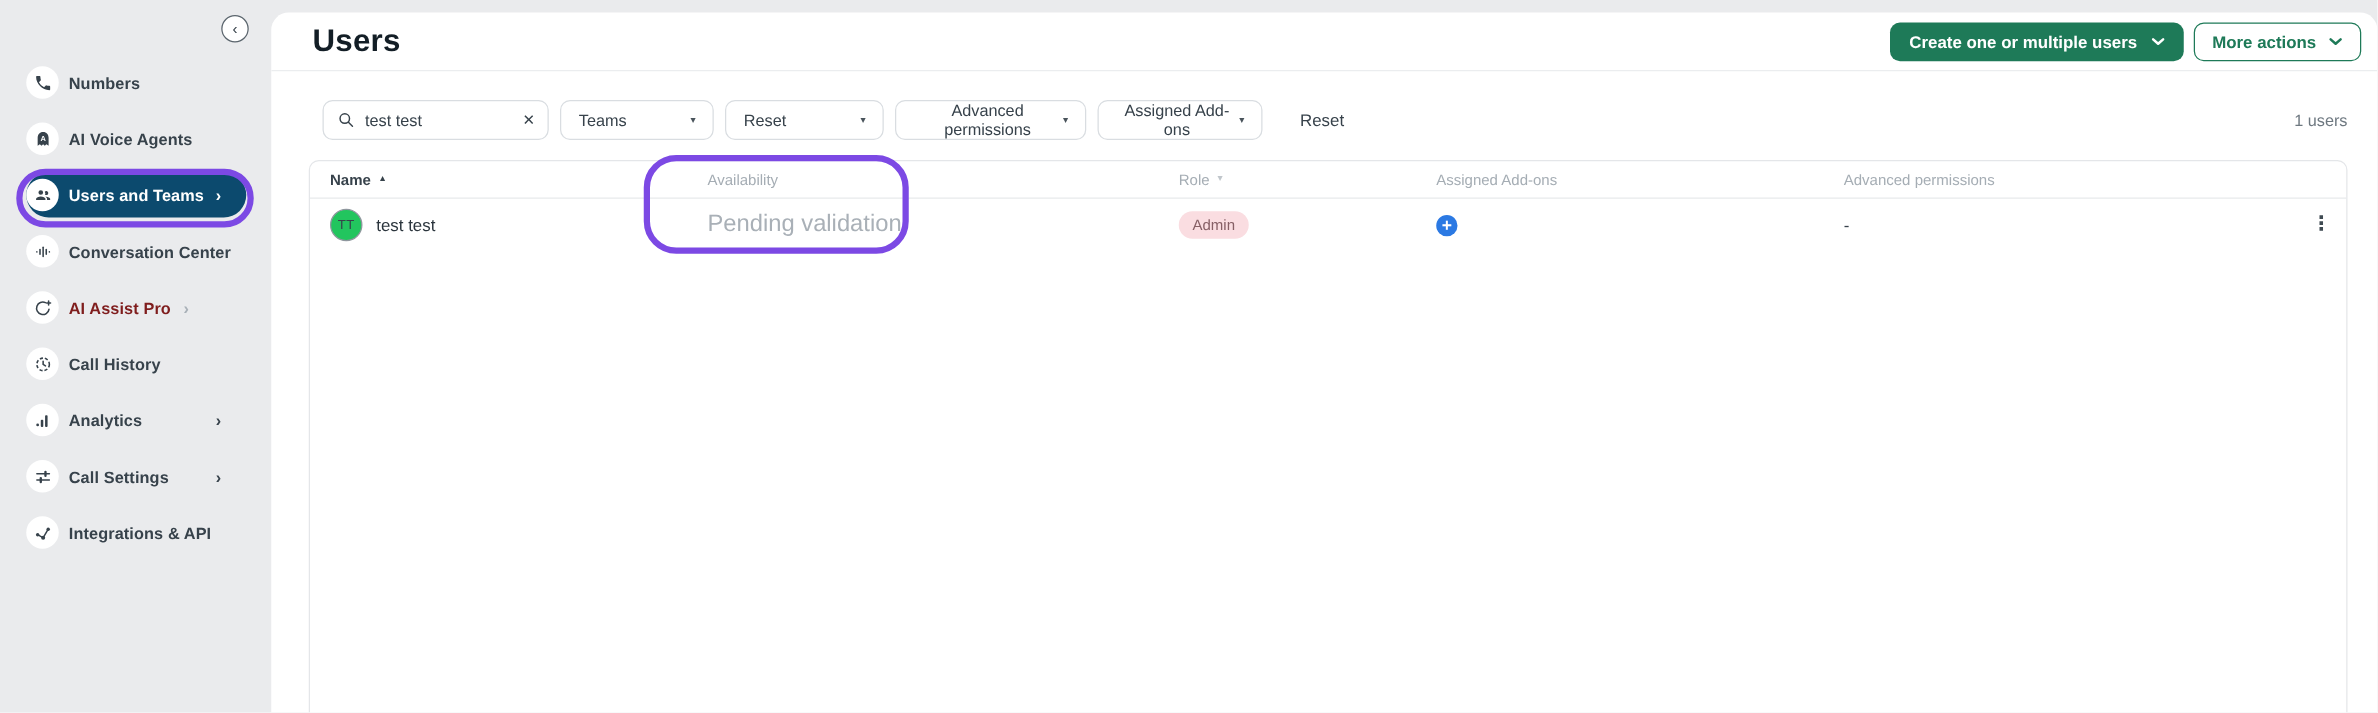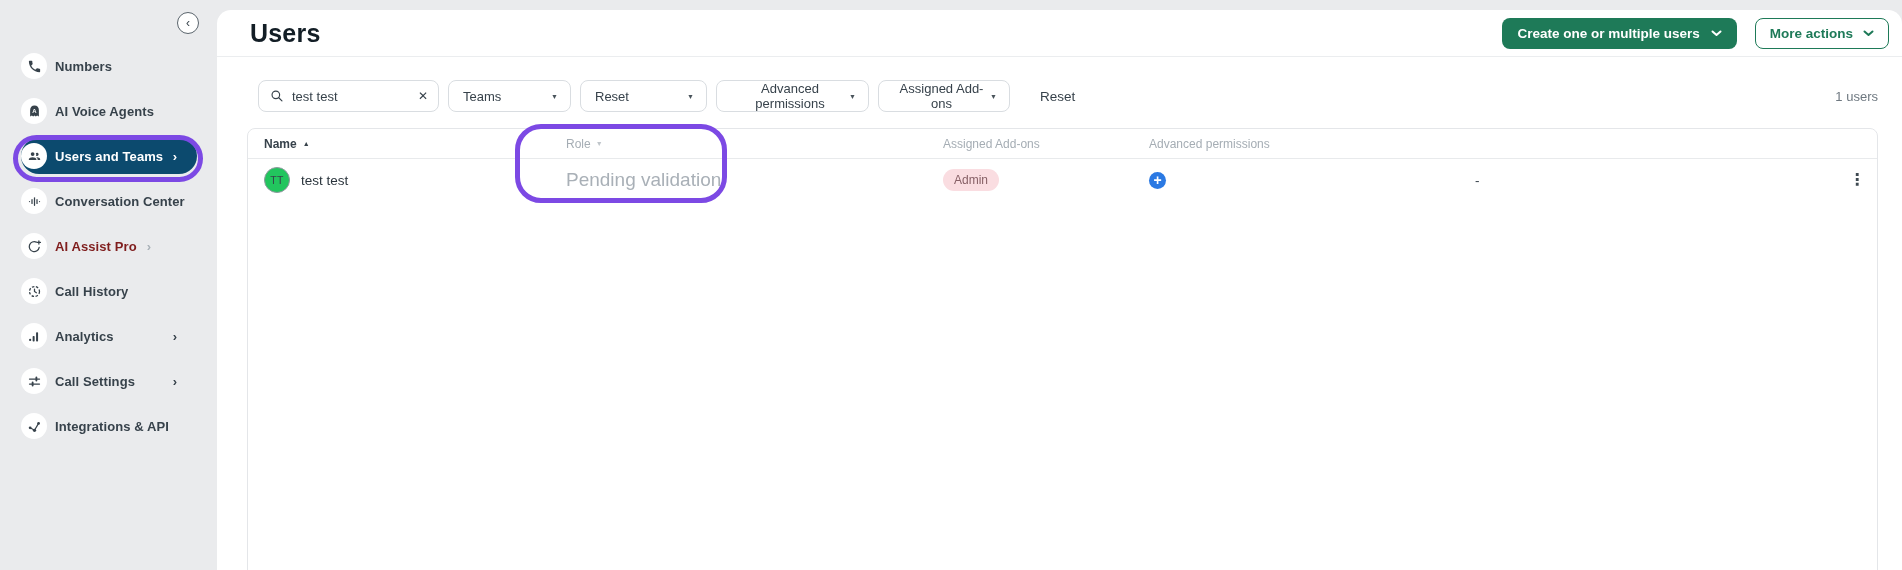--- a/index.html
+++ b/index.html
@@ -34,21 +34,21 @@
   
   .card {
     position:absolute; left:217px; top:10px; right:0; bottom:0; background:#fff;
     border-radius:14px 14px 0 0; overflow:hidden;
   }
   .card-header {
     height:47px; display:flex; align-items:center; padding:0 13px 0 33px;
     border-bottom:1px solid #ebedef;
   }
   .page-title { font-size:25px; font-weight:800; color:#131e26; letter-spacing:.2px; }
-  .header-actions { margin-left:auto; display:flex; align-items:center; gap:18px; }
+  .header-actions { margin-left:auto; display:flex; align-items:center; gap:8px; }
   .btn { height:31px; border-radius:8px; display:flex; align-items:center; font-size:13.5px; cursor:pointer; }
   .btn-primary { background:#1e7a58; color:#fff; border:none; padding:0 15px; gap:11px; font-weight:600; }
   .btn-outline { background:#fff; color:#1e7a58; border:1.5px solid #1e7a58; padding:0 14px; gap:10px; font-weight:700; }
   
   .filter-bar { display:flex; align-items:center; margin:23px 24px 0 41px; height:32px; gap:9px; }
   .search-box {
     width:181px; height:32px; border:1px solid #d9dde1; border-radius:8px; background:#fff;
     display:flex; align-items:center; padding:0 10px 0 11px; gap:8px;
   }
   .search-box input { border:none; outline:none; flex:1; min-width:0; font-size:13px; color:#37424b;
@@ -259,20 +259,21 @@
     <span class="reset-link">Reset</span>
     <span class="user-count">1 users</span>
   </div>
 
   <div class="table-box">
     <div class="tgrid thead">
       <div class="th-name">
         <span>Name</span>
         <span class="sort-asc">▲</span>
       </div>
+      <div>Availability</div>
       <div class="th-role">
         <span>Role</span>
         <span class="th-caret">▼</span>
       </div>
       <div>Assigned Add-ons</div>
       <div>Advanced permissions</div>
       <div></div>
     </div>
 
     <div class="tgrid trow">

